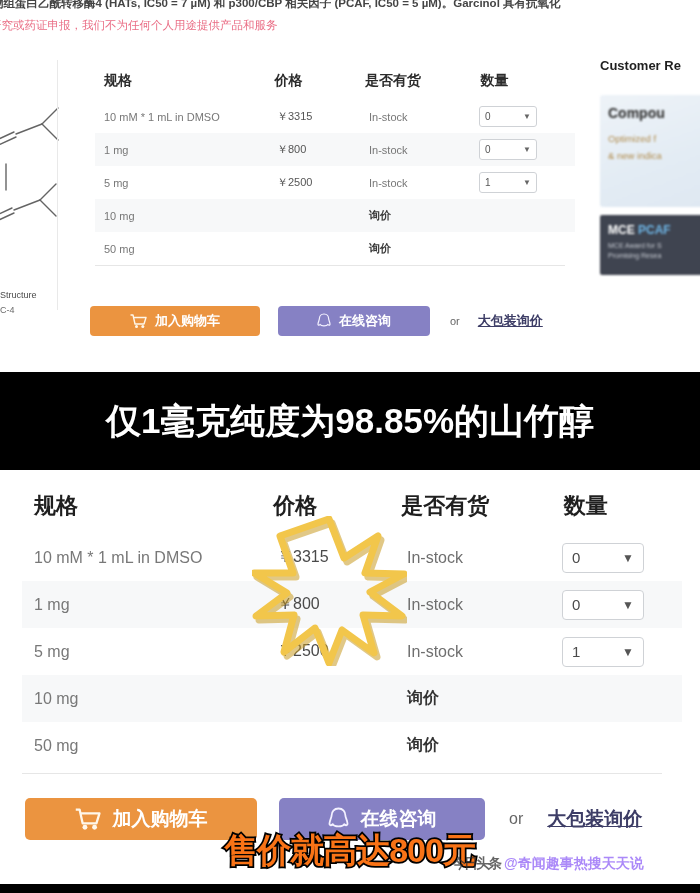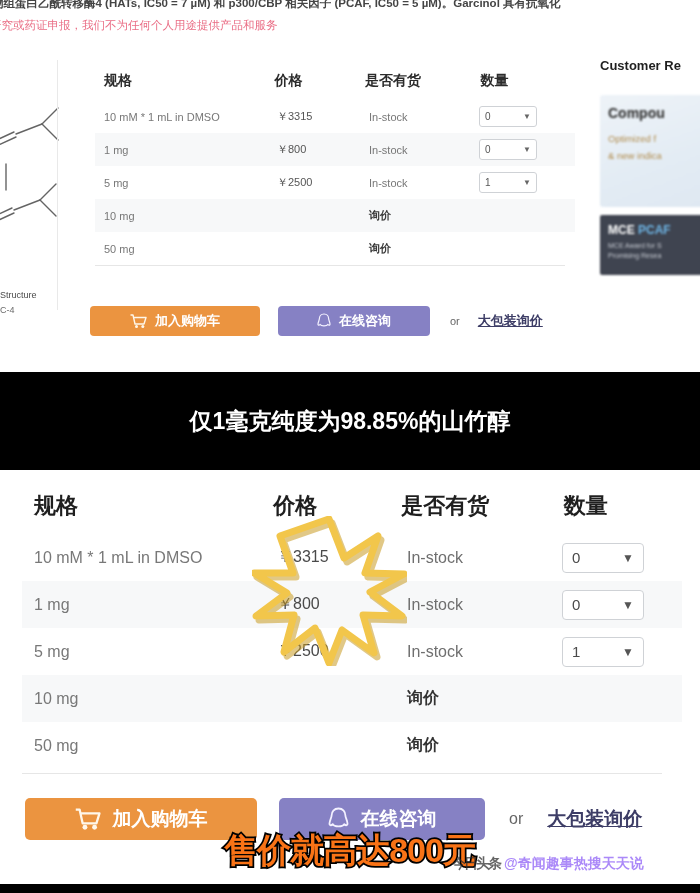--- a/index.html
+++ b/index.html
@@ -190,21 +190,21 @@
   
   #caption-banner {
     position: absolute;
     left: 0; top: 372px;
     width: 700px; height: 98px;
     background: #000;
     display: flex; align-items: center; justify-content: center;
   }
   #caption-banner-text {
     color: #fff;
-    font-size: 23px;
+    font-size: 35px;
     font-weight: bold;
     letter-spacing: 0px;
     white-space: nowrap;
   }
 
   
   #bottom-section {
     position: absolute;
     left: 0; top: 470px;
     width: 700px; height: 423px;

